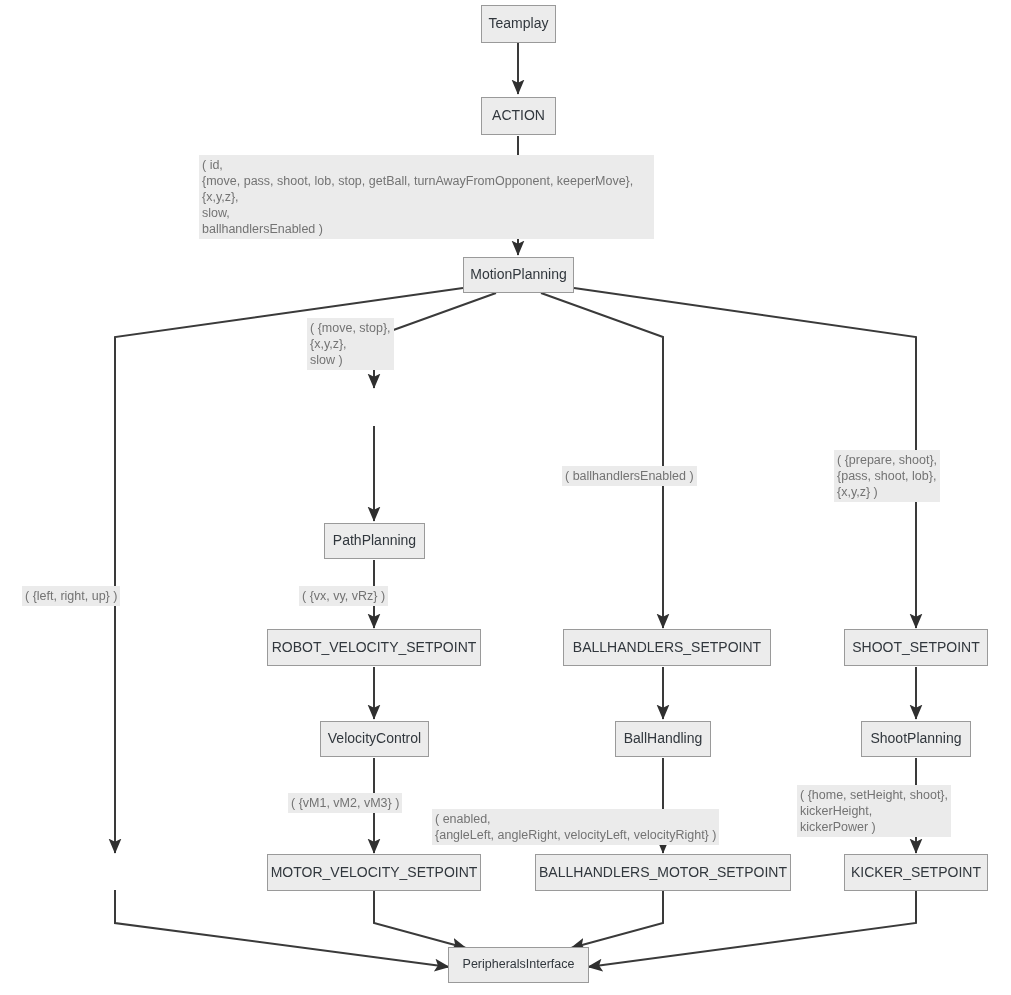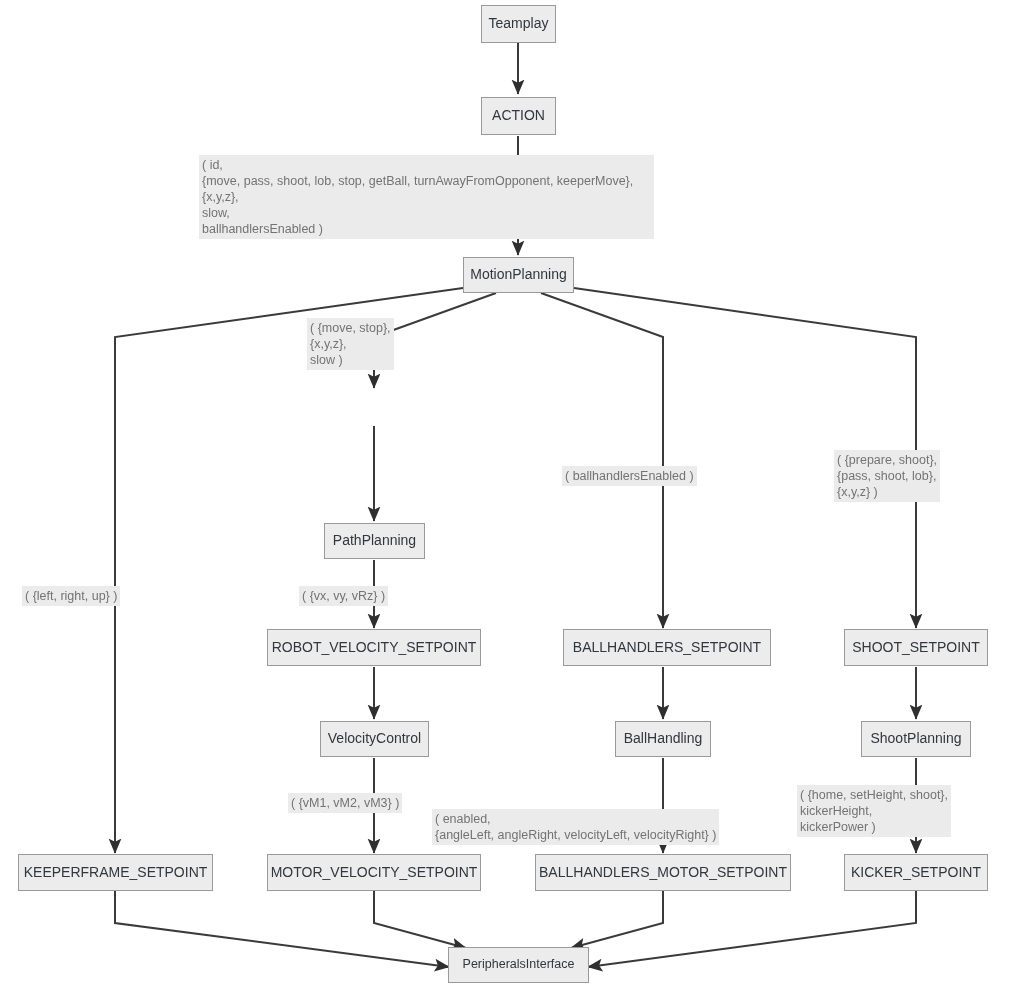--- a/index.html
+++ b/index.html
@@ -132,23 +132,20 @@
   </div>
 
   <div class="node" style="left:844px; top:629px; width:144px; height:37px;">
     <span>SHOOT_SETPOINT</span>
   </div>
 
   <div class="node" style="left:861px; top:721px; width:110px; height:36px;">
     <span>ShootPlanning</span>
   </div>
 
-  <div class="node" style="left:18px; top:854px; width:195px; height:37px;">
-    <span>KEEPERFRAME_SETPOINT</span>
-  </div>
 
   <div class="node" style="left:267px; top:854px; width:214px; height:37px;">
     <span>MOTOR_VELOCITY_SETPOINT</span>
   </div>
 
   <div class="node" style="left:535px; top:854px; width:256px; height:37px;">
     <span>BALLHANDLERS_MOTOR_SETPOINT</span>
   </div>
 
   <div class="node" style="left:844px; top:854px; width:144px; height:37px;">

